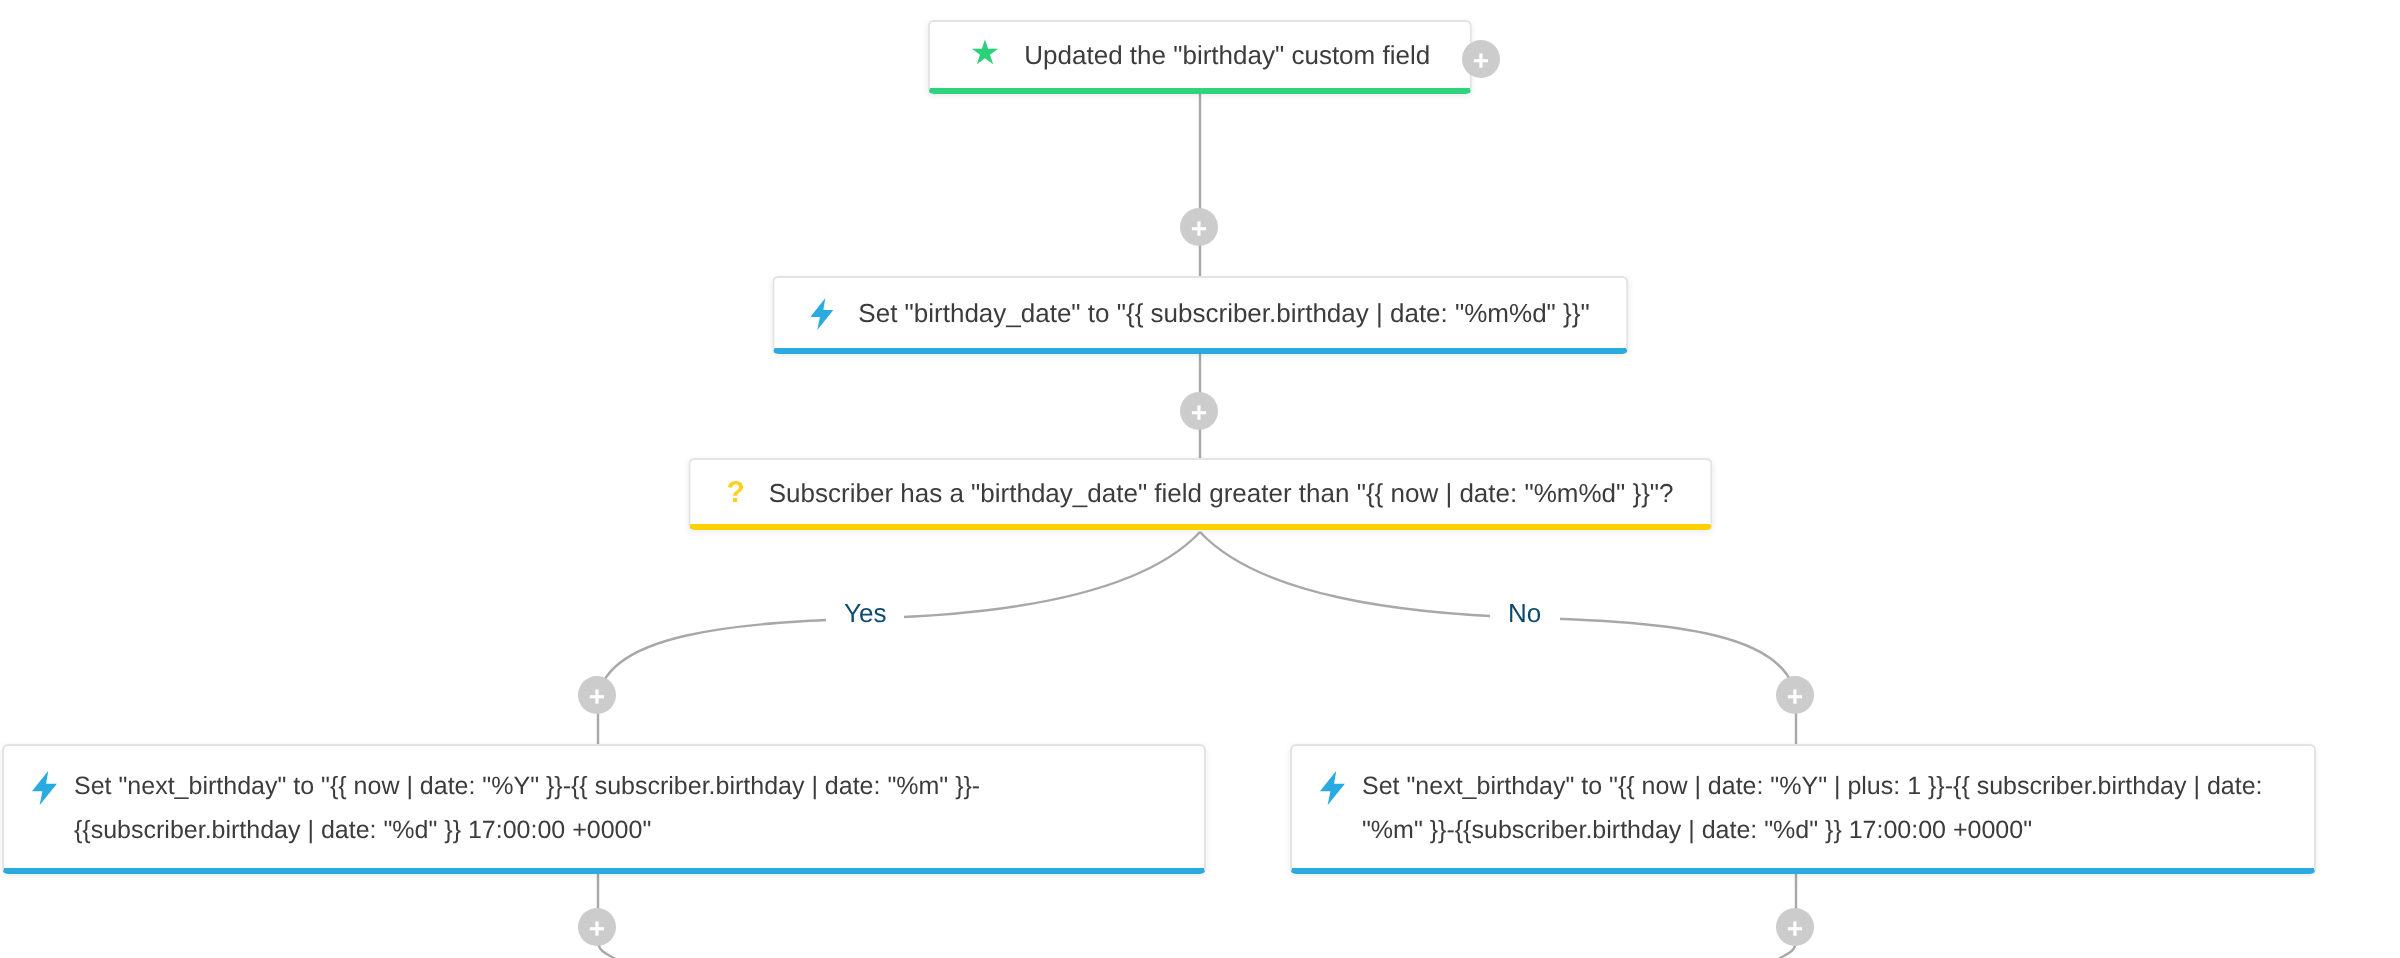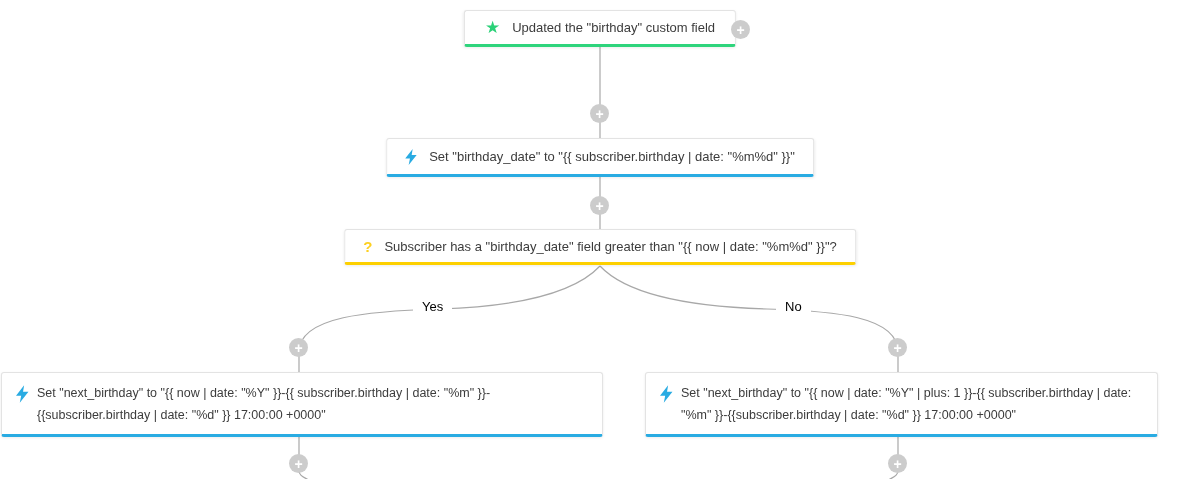--- a/index.html
+++ b/index.html
@@ -98,27 +98,27 @@
     line-height: 1;
     cursor: pointer;
     z-index: 3;
     padding: 0;
     font-family: "Liberation Sans", sans-serif;
   }
 
   .branch-label {
     position: absolute;
     background: #ffffff;
-    color: #000000;
+    color: #0c4a6e;
     font-size: 13px;
     padding: 1px 9px;
     z-index: 2;
   }
   .branch-label.yes { left: 413px; top: 298px; }
-  .branch-label.no  { left: 776px; top: 298px; }
+  .branch-label.no  { left: 745px; top: 298px; }
 </style>
 </head>
 <body>
 
 <div class="canvas">
 
   <svg class="connectors" viewBox="0 0 1200 479" xmlns="http://www.w3.org/2000/svg">
     <path class="connector-path" d="M600 47 L600 138"></path>
     <path class="connector-path" d="M600 177 L600 229"></path>
     <path class="connector-path" d="M600 266 C570 298 500 307 440 309 C370 311 299 316 299 352 L299 372"></path>

